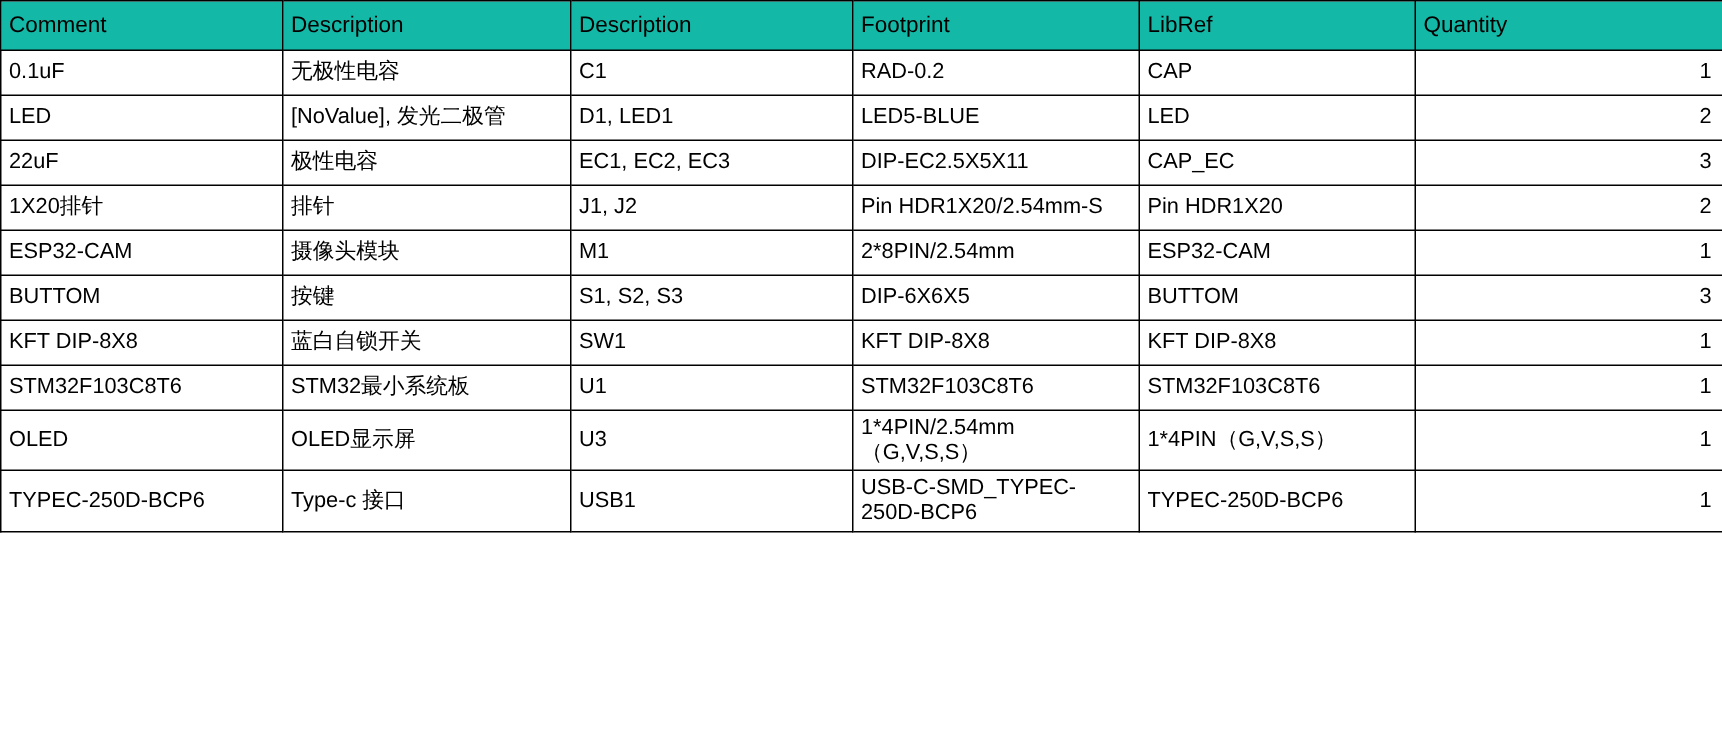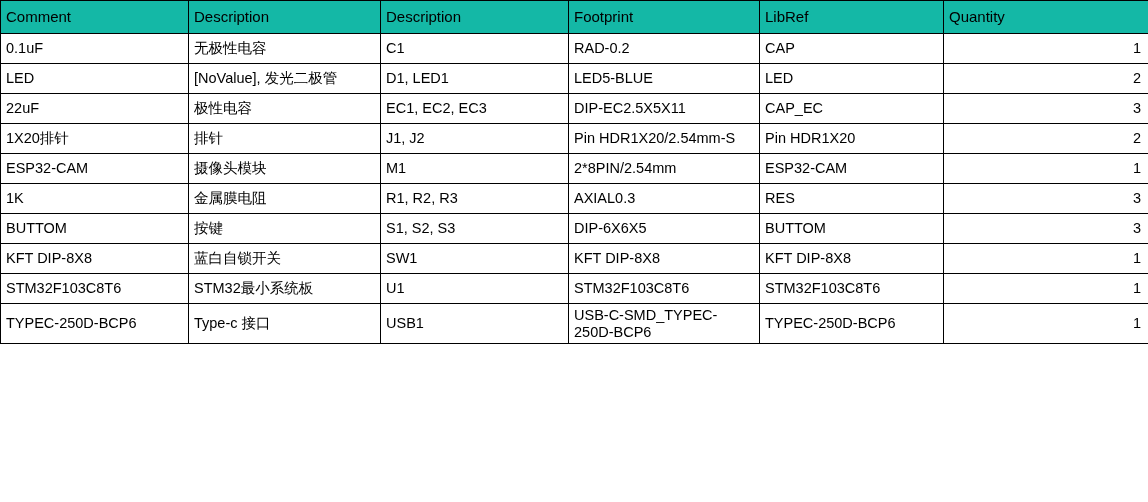--- a/index.html
+++ b/index.html
@@ -109,28 +109,20 @@
     </tr>
     <tr>
       <td>ESP32-CAM</td>
       <td>摄像头模块</td>
       <td>M1</td>
       <td>2*8PIN/2.54mm</td>
       <td>ESP32-CAM</td>
       <td class="qty">1</td>
     </tr>
     <tr>
-      <td>1K</td>
-      <td>金属膜电阻</td>
-      <td>R1, R2, R3</td>
-      <td>AXIAL0.3</td>
-      <td>RES</td>
-      <td class="qty">3</td>
-    </tr>
-    <tr>
       <td>BUTTOM</td>
       <td>按键</td>
       <td>S1, S2, S3</td>
       <td>DIP-6X6X5</td>
       <td>BUTTOM</td>
       <td class="qty">3</td>
     </tr>
     <tr>
       <td>KFT DIP-8X8</td>
       <td>蓝白自锁开关</td>
@@ -141,20 +133,31 @@
     </tr>
     <tr>
       <td>STM32F103C8T6</td>
       <td>STM32最小系统板</td>
       <td>U1</td>
       <td>STM32F103C8T6</td>
       <td>STM32F103C8T6</td>
       <td class="qty">1</td>
     </tr>
     <tr>
+      <td>OLED</td>
+      <td>OLED显示屏</td>
+      <td>U3</td>
+      <td class="cell-lines">
+          <span>1*4PIN/2.54mm</span>
+          <span>（G,V,S,S）</span>
+        </td>
+      <td>1*4PIN（G,V,S,S）</td>
+      <td class="qty">1</td>
+    </tr>
+    <tr>
       <td>TYPEC-250D-BCP6</td>
       <td>Type-c 接口</td>
       <td>USB1</td>
       <td>USB-C-SMD_TYPEC-250D-BCP6</td>
       <td>TYPEC-250D-BCP6</td>
       <td class="qty">1</td>
     </tr>
 
   </tbody>
 </table>

